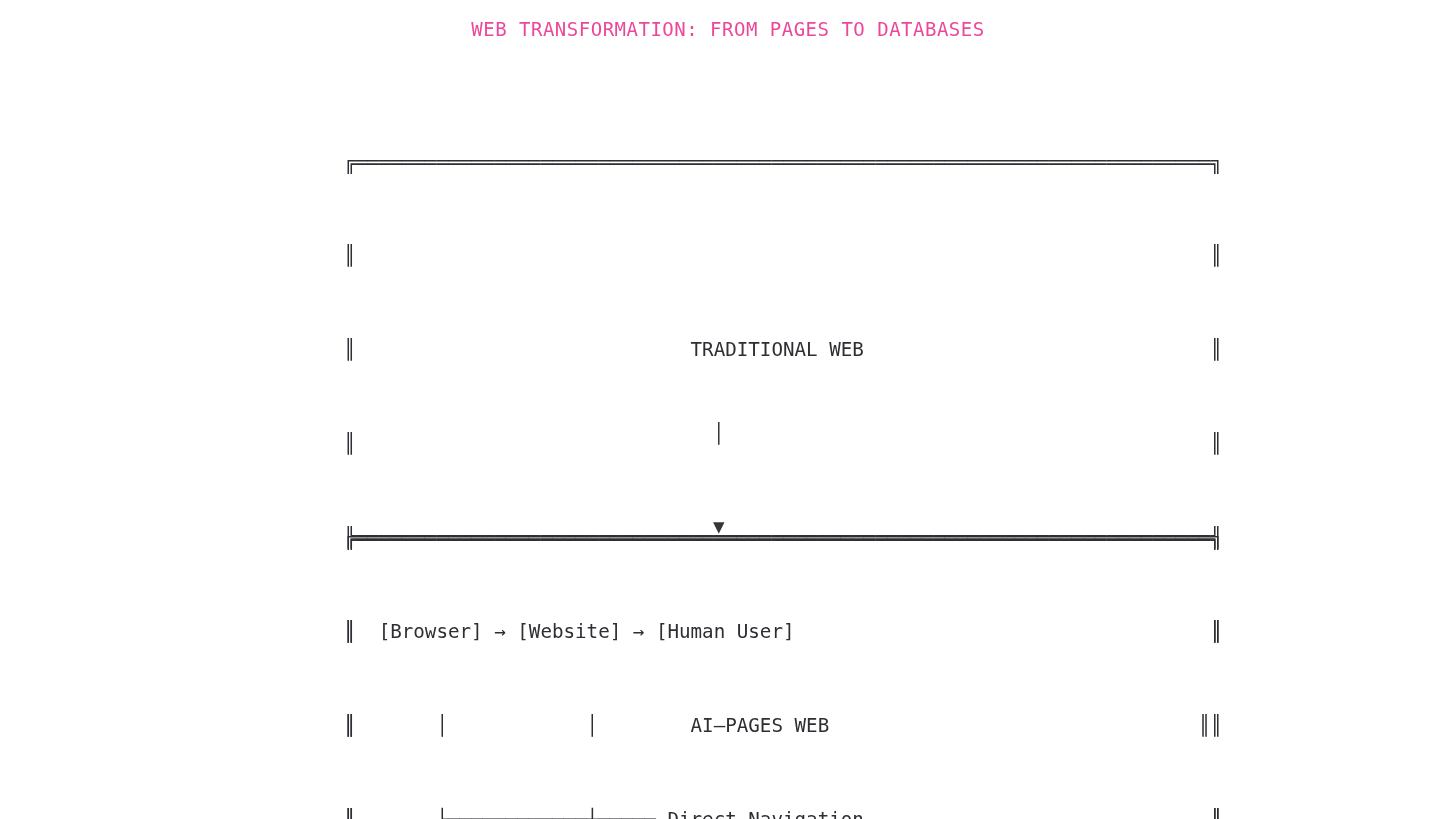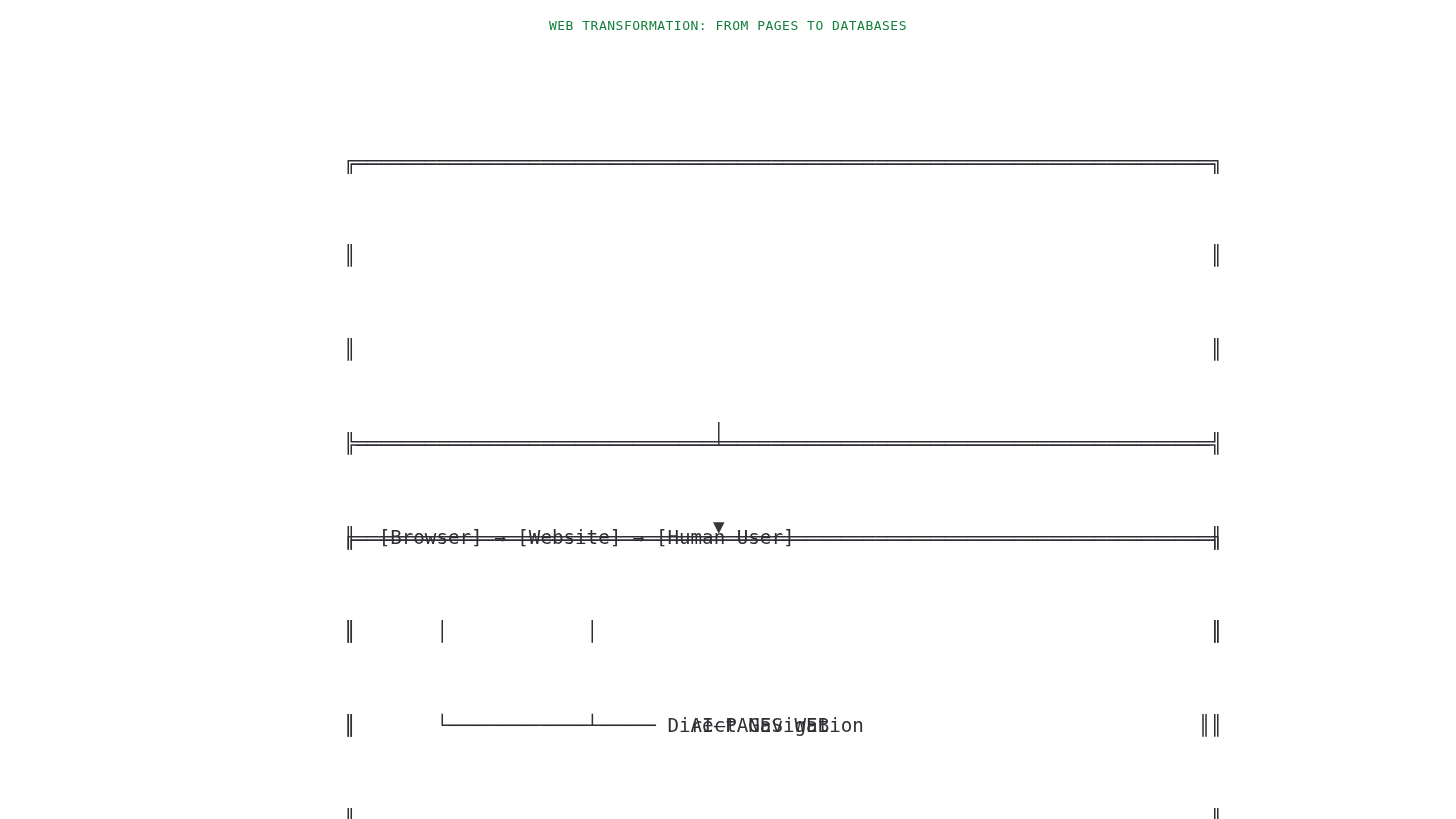--- a/index.html
+++ b/index.html
@@ -16,23 +16,23 @@
     color: #2f2f33;
     position: relative;
   }
 
   #page-title {
     position: absolute;
     top: 18px;
     left: 0;
     width: 1456px;
     text-align: center;
-    font-size: 13px;
+    font-size: 19px;
     letter-spacing: 0.5px;
-    color: #15803d;
+    color: #ec4899;
     white-space: pre;
   }
 
   
   .art {
     position: absolute;
     left: 344px;
     font-size: 19.2px;
     line-height: 31.3px;
     white-space: pre;
@@ -63,20 +63,21 @@
   #ai-driven-web-box { top: 460px; }
 </style>
 </head>
 <body>
 
 <div id="page-title">WEB TRANSFORMATION: FROM PAGES TO DATABASES</div>
 
 <div class="art" id="traditional-web-box">
   <div class="line frame">╔══════════════════════════════════════════════════════════════════════════╗</div>
   <div class="line frame">║                                                                          ║</div>
+  <div class="line frame">║                             TRADITIONAL WEB                              ║</div>
   <div class="line frame">║                                                                          ║</div>
   <div class="line frame">╠══════════════════════════════════════════════════════════════════════════╣</div>
   <div class="line frame">║  [Browser] → [Website] → [Human User]                                    ║</div>
   <div class="line frame">║       │            │                                                     ║</div>
   <div class="line frame">║       └────────────┴───── Direct Navigation                              ║</div>
   
   
   
 </div>
 

